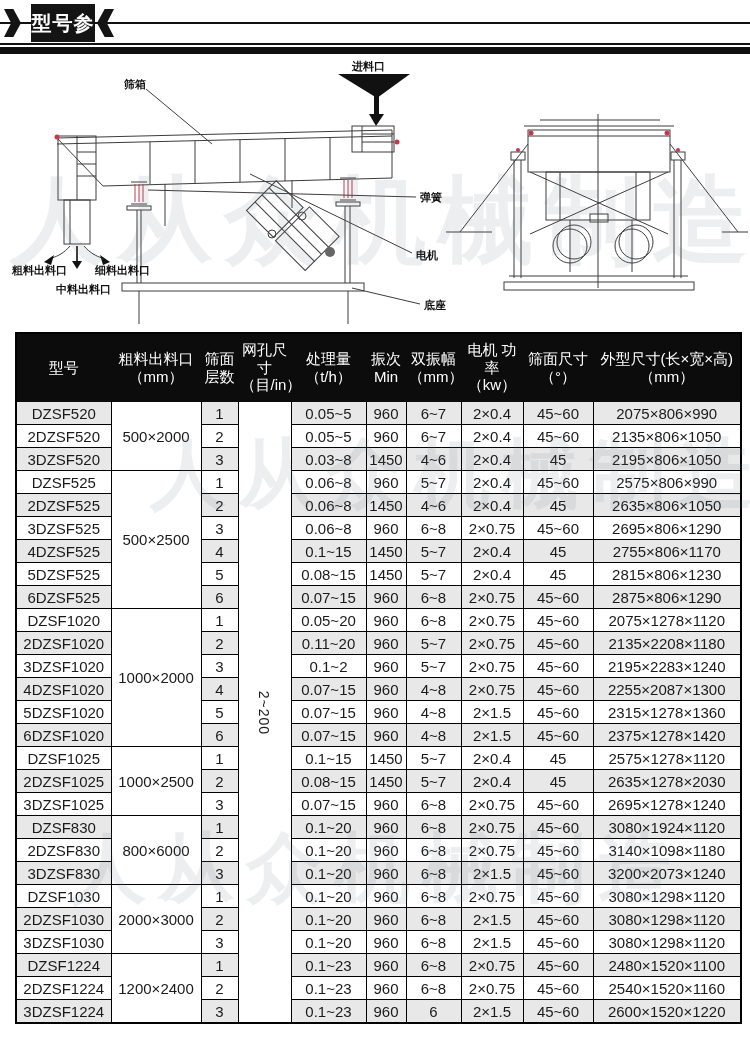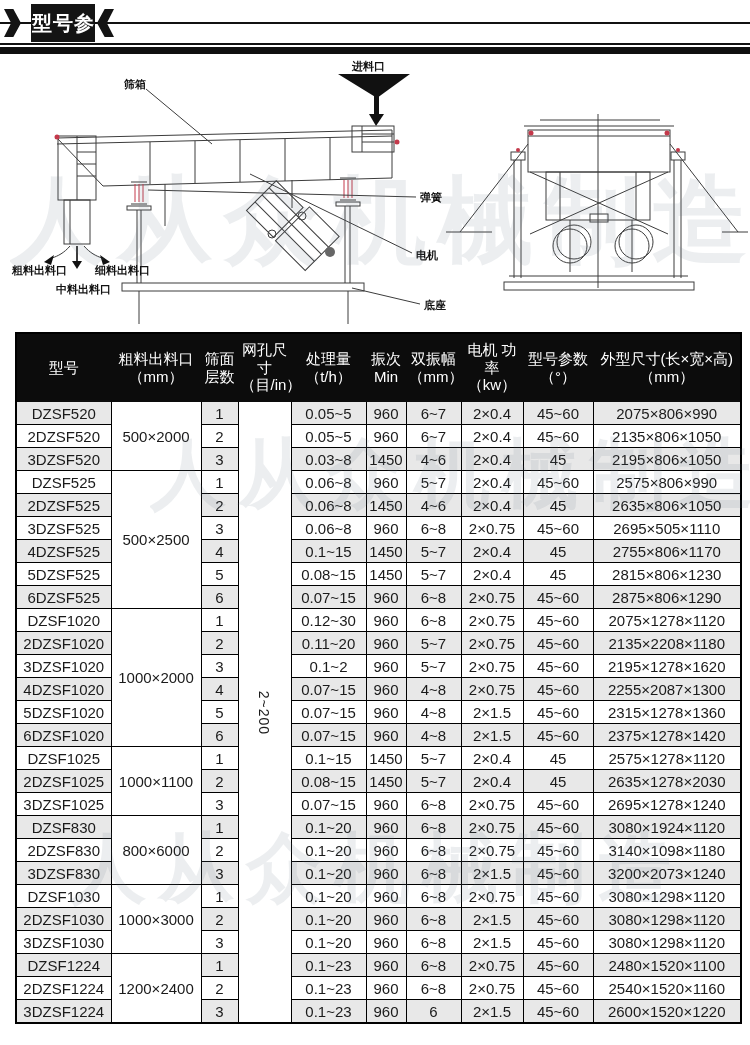--- a/index.html
+++ b/index.html
@@ -3,21 +3,21 @@
 <meta charset="utf-8">
 <style>
   html,body{margin:0;padding:0;background:#fff;}
   .page{position:relative;width:750px;height:1045px;background:#fff;overflow:hidden;
         font-family:"Liberation Sans","DejaVu Sans",sans-serif;color:#1a1a1a;}
 
   
   .banner{position:relative;height:56px;}
   .banner .midline{position:absolute;left:0;right:0;top:22px;height:2px;background:#111;}
   .banner .label-box{position:absolute;left:31px;top:4px;width:64px;height:38px;background:#141414;
-      color:#fff;font-size:20px;font-weight:bold;text-align:right;line-height:39px;letter-spacing:1px;}
+      color:#fff;font-size:20px;font-weight:bold;text-align:center;line-height:39px;letter-spacing:1px;}
   .chev{position:absolute;top:9px;width:17px;height:28px;background:#141414;}
   .chev-l{left:4px;clip-path:polygon(0 0,55% 0,100% 50%,55% 100%,0 100%,42% 50%);}
   .chev-r{left:97px;clip-path:polygon(100% 0,45% 0,0 50%,45% 100%,100% 100%,58% 50%);}
   .rule-thin{position:absolute;left:0;right:0;top:43px;height:2px;background:#111;}
   .rule-thick{position:absolute;left:0;right:0;top:47px;height:7px;background:#101010;}
 
   
   .diagram{position:relative;height:276px;}
   .diagram svg{display:block;}
   .dlabel{font-size:11px;font-weight:bold;fill:#111;}
@@ -196,21 +196,21 @@
     <thead>
       <tr>
         <th>型号</th>
         <th>粗料出料口（mm）</th>
         <th>筛面层数</th>
         <th>网孔尺寸（目/in）</th>
         <th>处理量（t/h）</th>
         <th>振次 Min</th>
         <th>双振幅（mm）</th>
         <th>电机 功率（kw）</th>
-        <th>型号参数（°）</th>
+        <th>筛面尺寸（°）</th>
         <th>外型尺寸(长×宽×高)（mm）</th>
       </tr>
     </thead>
     <tbody>
         <tr class="shade">
           <td>DZSF520</td>
           <td class="c-size" rowspan="3">500×2000</td>
           <td>1</td>
           <td class="c-mesh" rowspan="27"><span class="vtext">2~200</span></td>
           <td>0.05~5</td>
@@ -262,21 +262,21 @@
           <td>2635×806×1050</td>
         </tr>
         <tr>
           <td>3DZSF525</td>
           <td>3</td>
           <td>0.06~8</td>
           <td>960</td>
           <td>6~8</td>
           <td>2×0.75</td>
           <td>45~60</td>
-          <td>2695×505×1110</td>
+          <td>2695×806×1290</td>
         </tr>
         <tr class="shade">
           <td>4DZSF525</td>
           <td>4</td>
           <td>0.1~15</td>
           <td>1450</td>
           <td>5~7</td>
           <td>2×0.4</td>
           <td>45</td>
           <td>2755×806×1170</td>
@@ -298,21 +298,21 @@
           <td>960</td>
           <td>6~8</td>
           <td>2×0.75</td>
           <td>45~60</td>
           <td>2875×806×1290</td>
         </tr>
         <tr>
           <td>DZSF1020</td>
           <td class="c-size" rowspan="6">1000×2000</td>
           <td>1</td>
-          <td>0.12~30</td>
+          <td>0.05~20</td>
           <td>960</td>
           <td>6~8</td>
           <td>2×0.75</td>
           <td>45~60</td>
           <td>2075×1278×1120</td>
         </tr>
         <tr class="shade">
           <td>2DZSF1020</td>
           <td>2</td>
           <td>0.11~20</td>
@@ -323,21 +323,21 @@
           <td>2135×2208×1180</td>
         </tr>
         <tr>
           <td>3DZSF1020</td>
           <td>3</td>
           <td>0.1~2</td>
           <td>960</td>
           <td>5~7</td>
           <td>2×0.75</td>
           <td>45~60</td>
-          <td>2195×1278×1620</td>
+          <td>2195×2283×1240</td>
         </tr>
         <tr class="shade">
           <td>4DZSF1020</td>
           <td>4</td>
           <td>0.07~15</td>
           <td>960</td>
           <td>4~8</td>
           <td>2×0.75</td>
           <td>45~60</td>
           <td>2255×2087×1300</td>
@@ -357,21 +357,21 @@
           <td>6</td>
           <td>0.07~15</td>
           <td>960</td>
           <td>4~8</td>
           <td>2×1.5</td>
           <td>45~60</td>
           <td>2375×1278×1420</td>
         </tr>
         <tr>
           <td>DZSF1025</td>
-          <td class="c-size" rowspan="3">1000×1100</td>
+          <td class="c-size" rowspan="3">1000×2500</td>
           <td>1</td>
           <td>0.1~15</td>
           <td>1450</td>
           <td>5~7</td>
           <td>2×0.4</td>
           <td>45</td>
           <td>2575×1278×1120</td>
         </tr>
         <tr class="shade">
           <td>2DZSF1025</td>
@@ -419,21 +419,21 @@
           <td>3</td>
           <td>0.1~20</td>
           <td>960</td>
           <td>6~8</td>
           <td>2×1.5</td>
           <td>45~60</td>
           <td>3200×2073×1240</td>
         </tr>
         <tr>
           <td>DZSF1030</td>
-          <td class="c-size" rowspan="3">1000×3000</td>
+          <td class="c-size" rowspan="3">2000×3000</td>
           <td>1</td>
           <td>0.1~20</td>
           <td>960</td>
           <td>6~8</td>
           <td>2×0.75</td>
           <td>45~60</td>
           <td>3080×1298×1120</td>
         </tr>
         <tr class="shade">
           <td>2DZSF1030</td>

